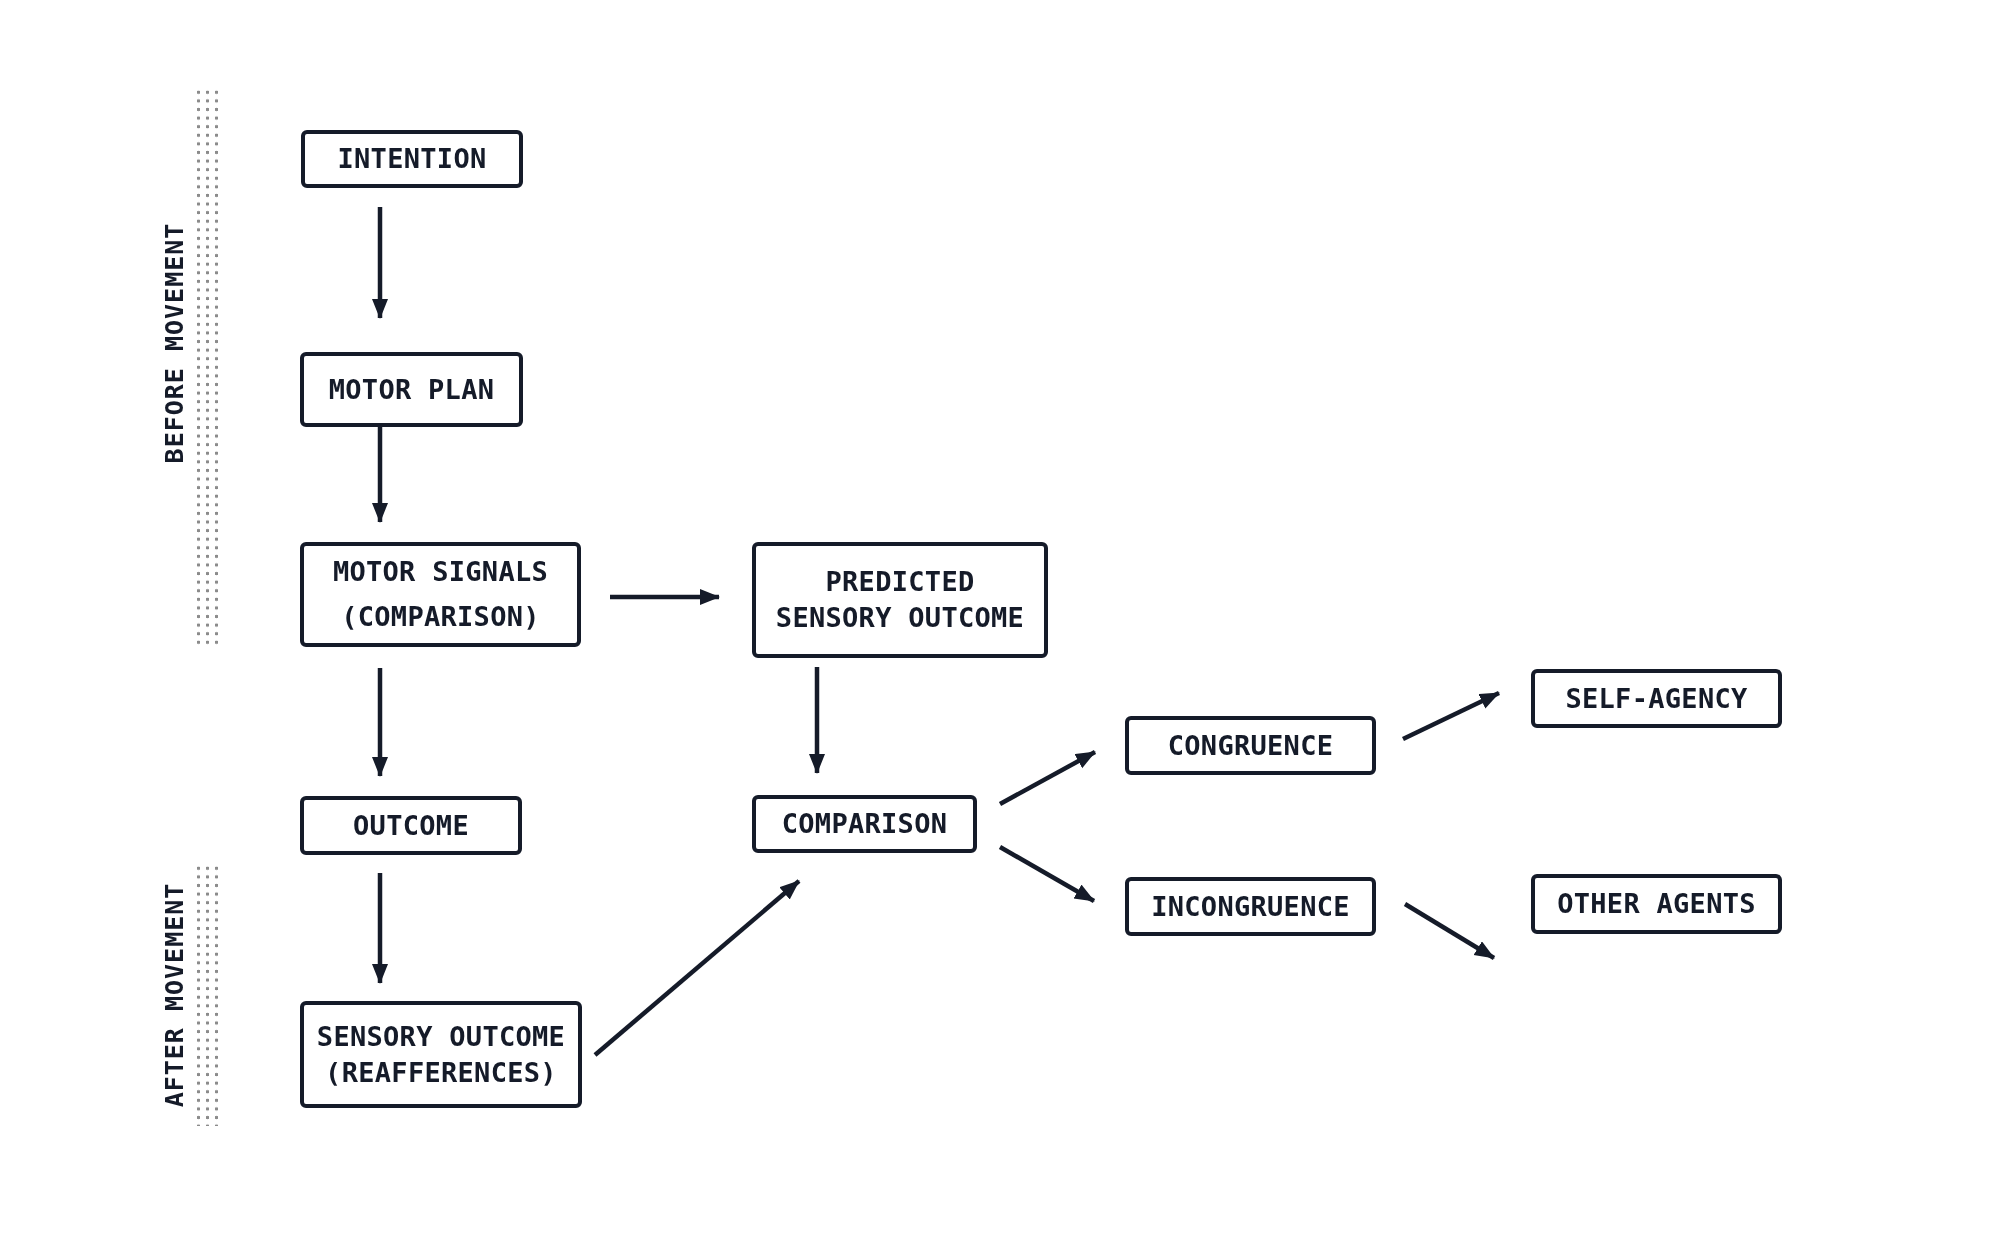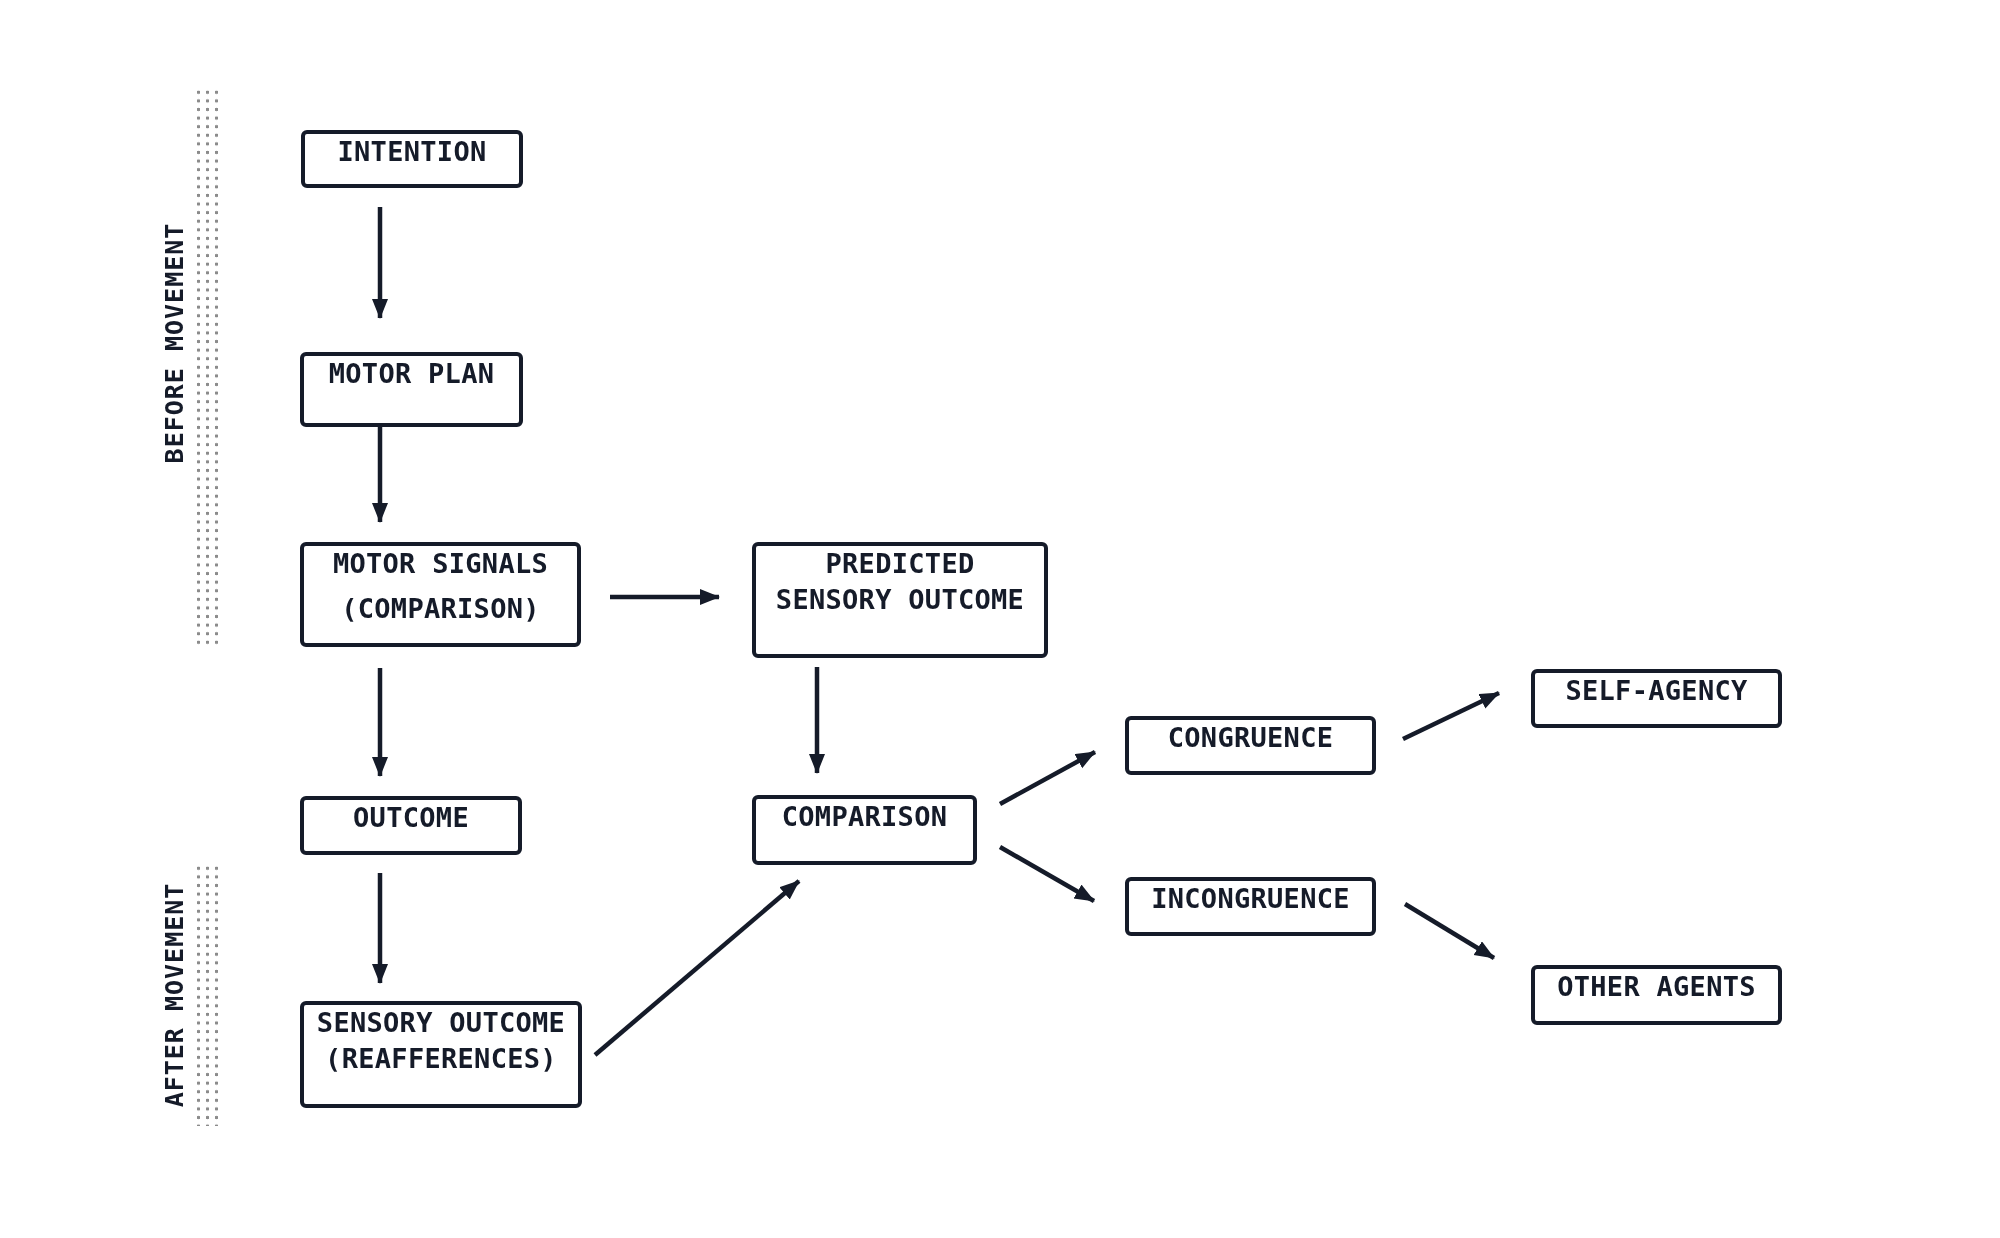--- a/index.html
+++ b/index.html
@@ -15,21 +15,21 @@
     font-family:"DejaVu Sans Mono","Liberation Mono",monospace;
     overflow:hidden;
   }
   .arrows{position:absolute;left:0;top:0;width:2000px;height:1238px;pointer-events:none;}
   .node{
     position:absolute;box-sizing:border-box;
     border:4px solid var(--ink);
     border-radius:6px;
     background:var(--bg);
     color:var(--ink);
-    display:flex;flex-direction:column;align-items:center;justify-content:flex-start;
+    display:flex;flex-direction:column;align-items:center;justify-content:center;
     font-size:27px;font-weight:600;letter-spacing:0.3px;line-height:36px;
     text-align:center;white-space:nowrap;
   }
   .dots{
     position:absolute;left:194px;width:27px;
     background-image:radial-gradient(circle at 4.5px 4.3px, var(--dots) 1.7px, rgba(0,0,0,0) 1.95px);
     background-size:9px 8.6px;
   }
   .dots-before{top:88px;height:560px;}
   .dots-after{top:864px;height:262px;}
@@ -42,25 +42,25 @@
   }
   .section-label.before{left:174px;top:343px;}
   .section-label.after{left:174px;top:995px;}
 
   
   .n-intention{left:301px;top:130px;width:222px;height:58px;}
   .n-motor-plan{left:300px;top:352px;width:223px;height:75px;}
   .n-motor-signals{left:300px;top:542px;width:281px;height:105px;gap:9px;}
   .n-predicted{left:752px;top:542px;width:296px;height:116px;}
   .n-movement{left:300px;top:796px;width:222px;height:59px;}
-  .n-comparison{left:752px;top:795px;width:225px;height:70px;}
+  .n-comparison{left:752px;top:795px;width:225px;height:58px;}
   .n-congruence{left:1125px;top:716px;width:251px;height:59px;}
   .n-incongruence{left:1125px;top:877px;width:251px;height:59px;}
   .n-self-agency{left:1531px;top:669px;width:251px;height:59px;}
-  .n-other-agents{left:1531px;top:965px;width:251px;height:60px;}
+  .n-other-agents{left:1531px;top:874px;width:251px;height:60px;}
 </style>
 </head>
 <body>
 
 <div class="stage">
 
   <div class="dots dots-before"></div>
   <div class="dots dots-after"></div>
 
   <div class="section-label before">BEFORE MOVEMENT</div>

